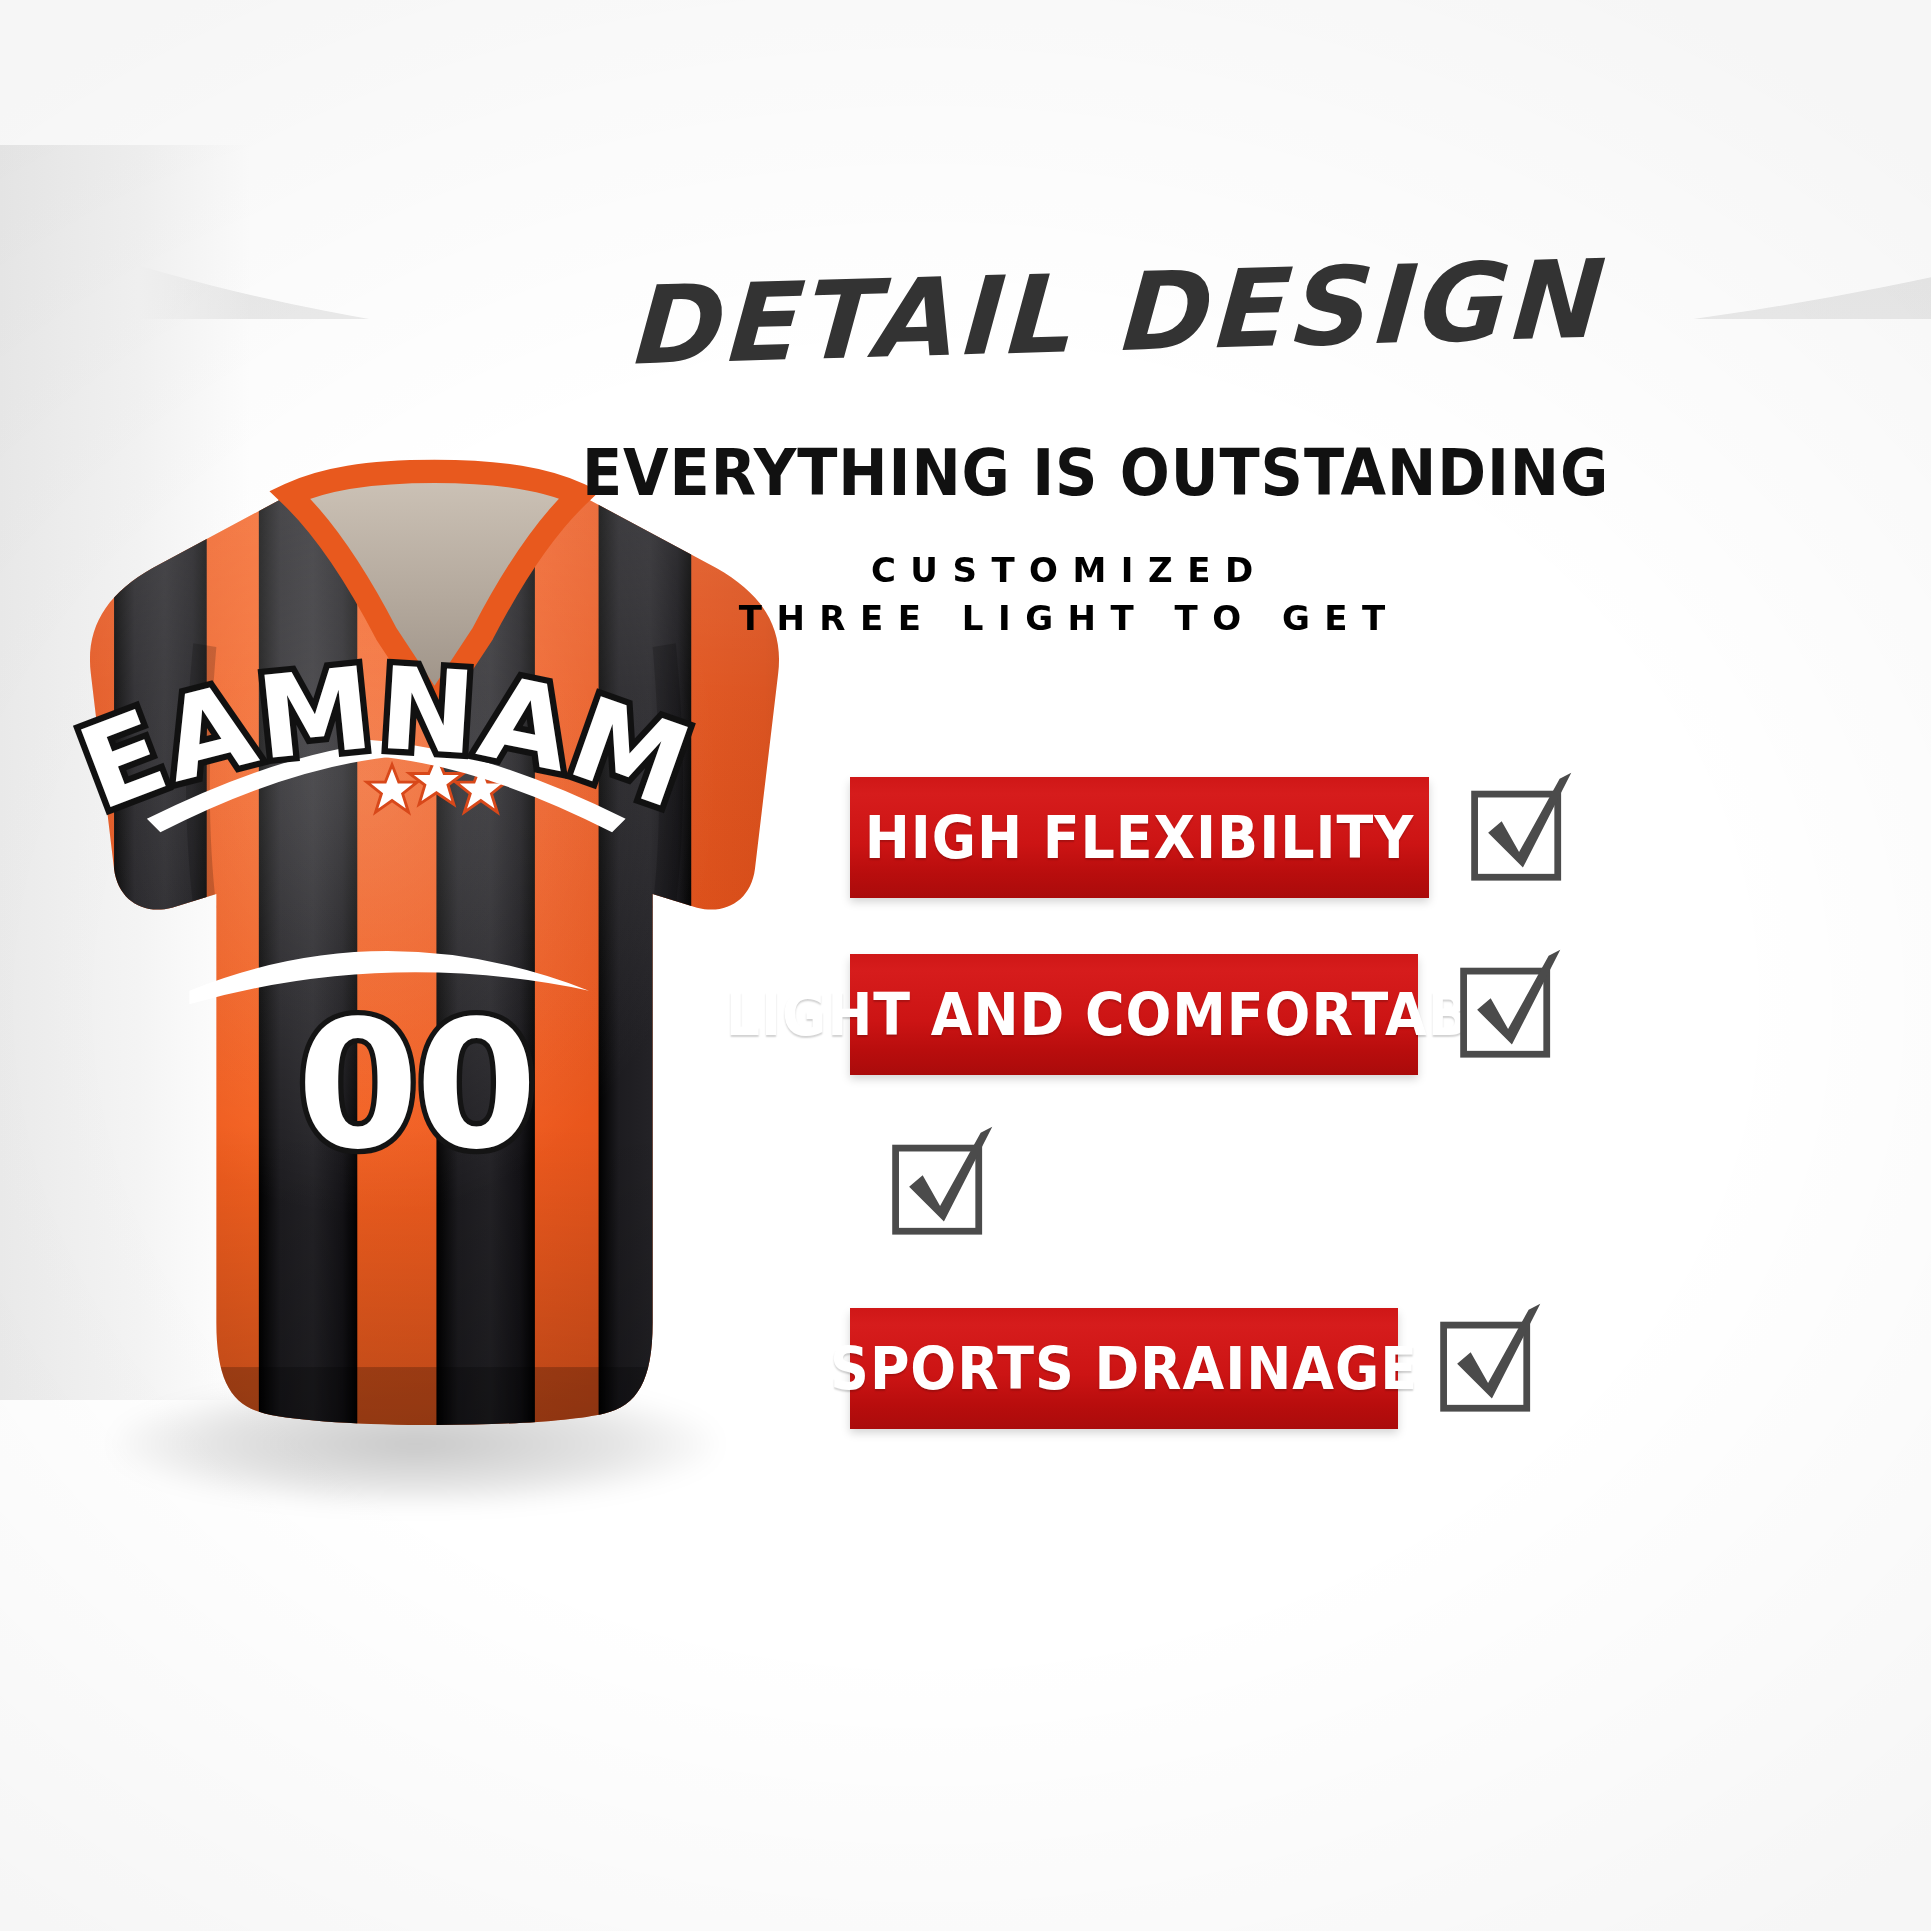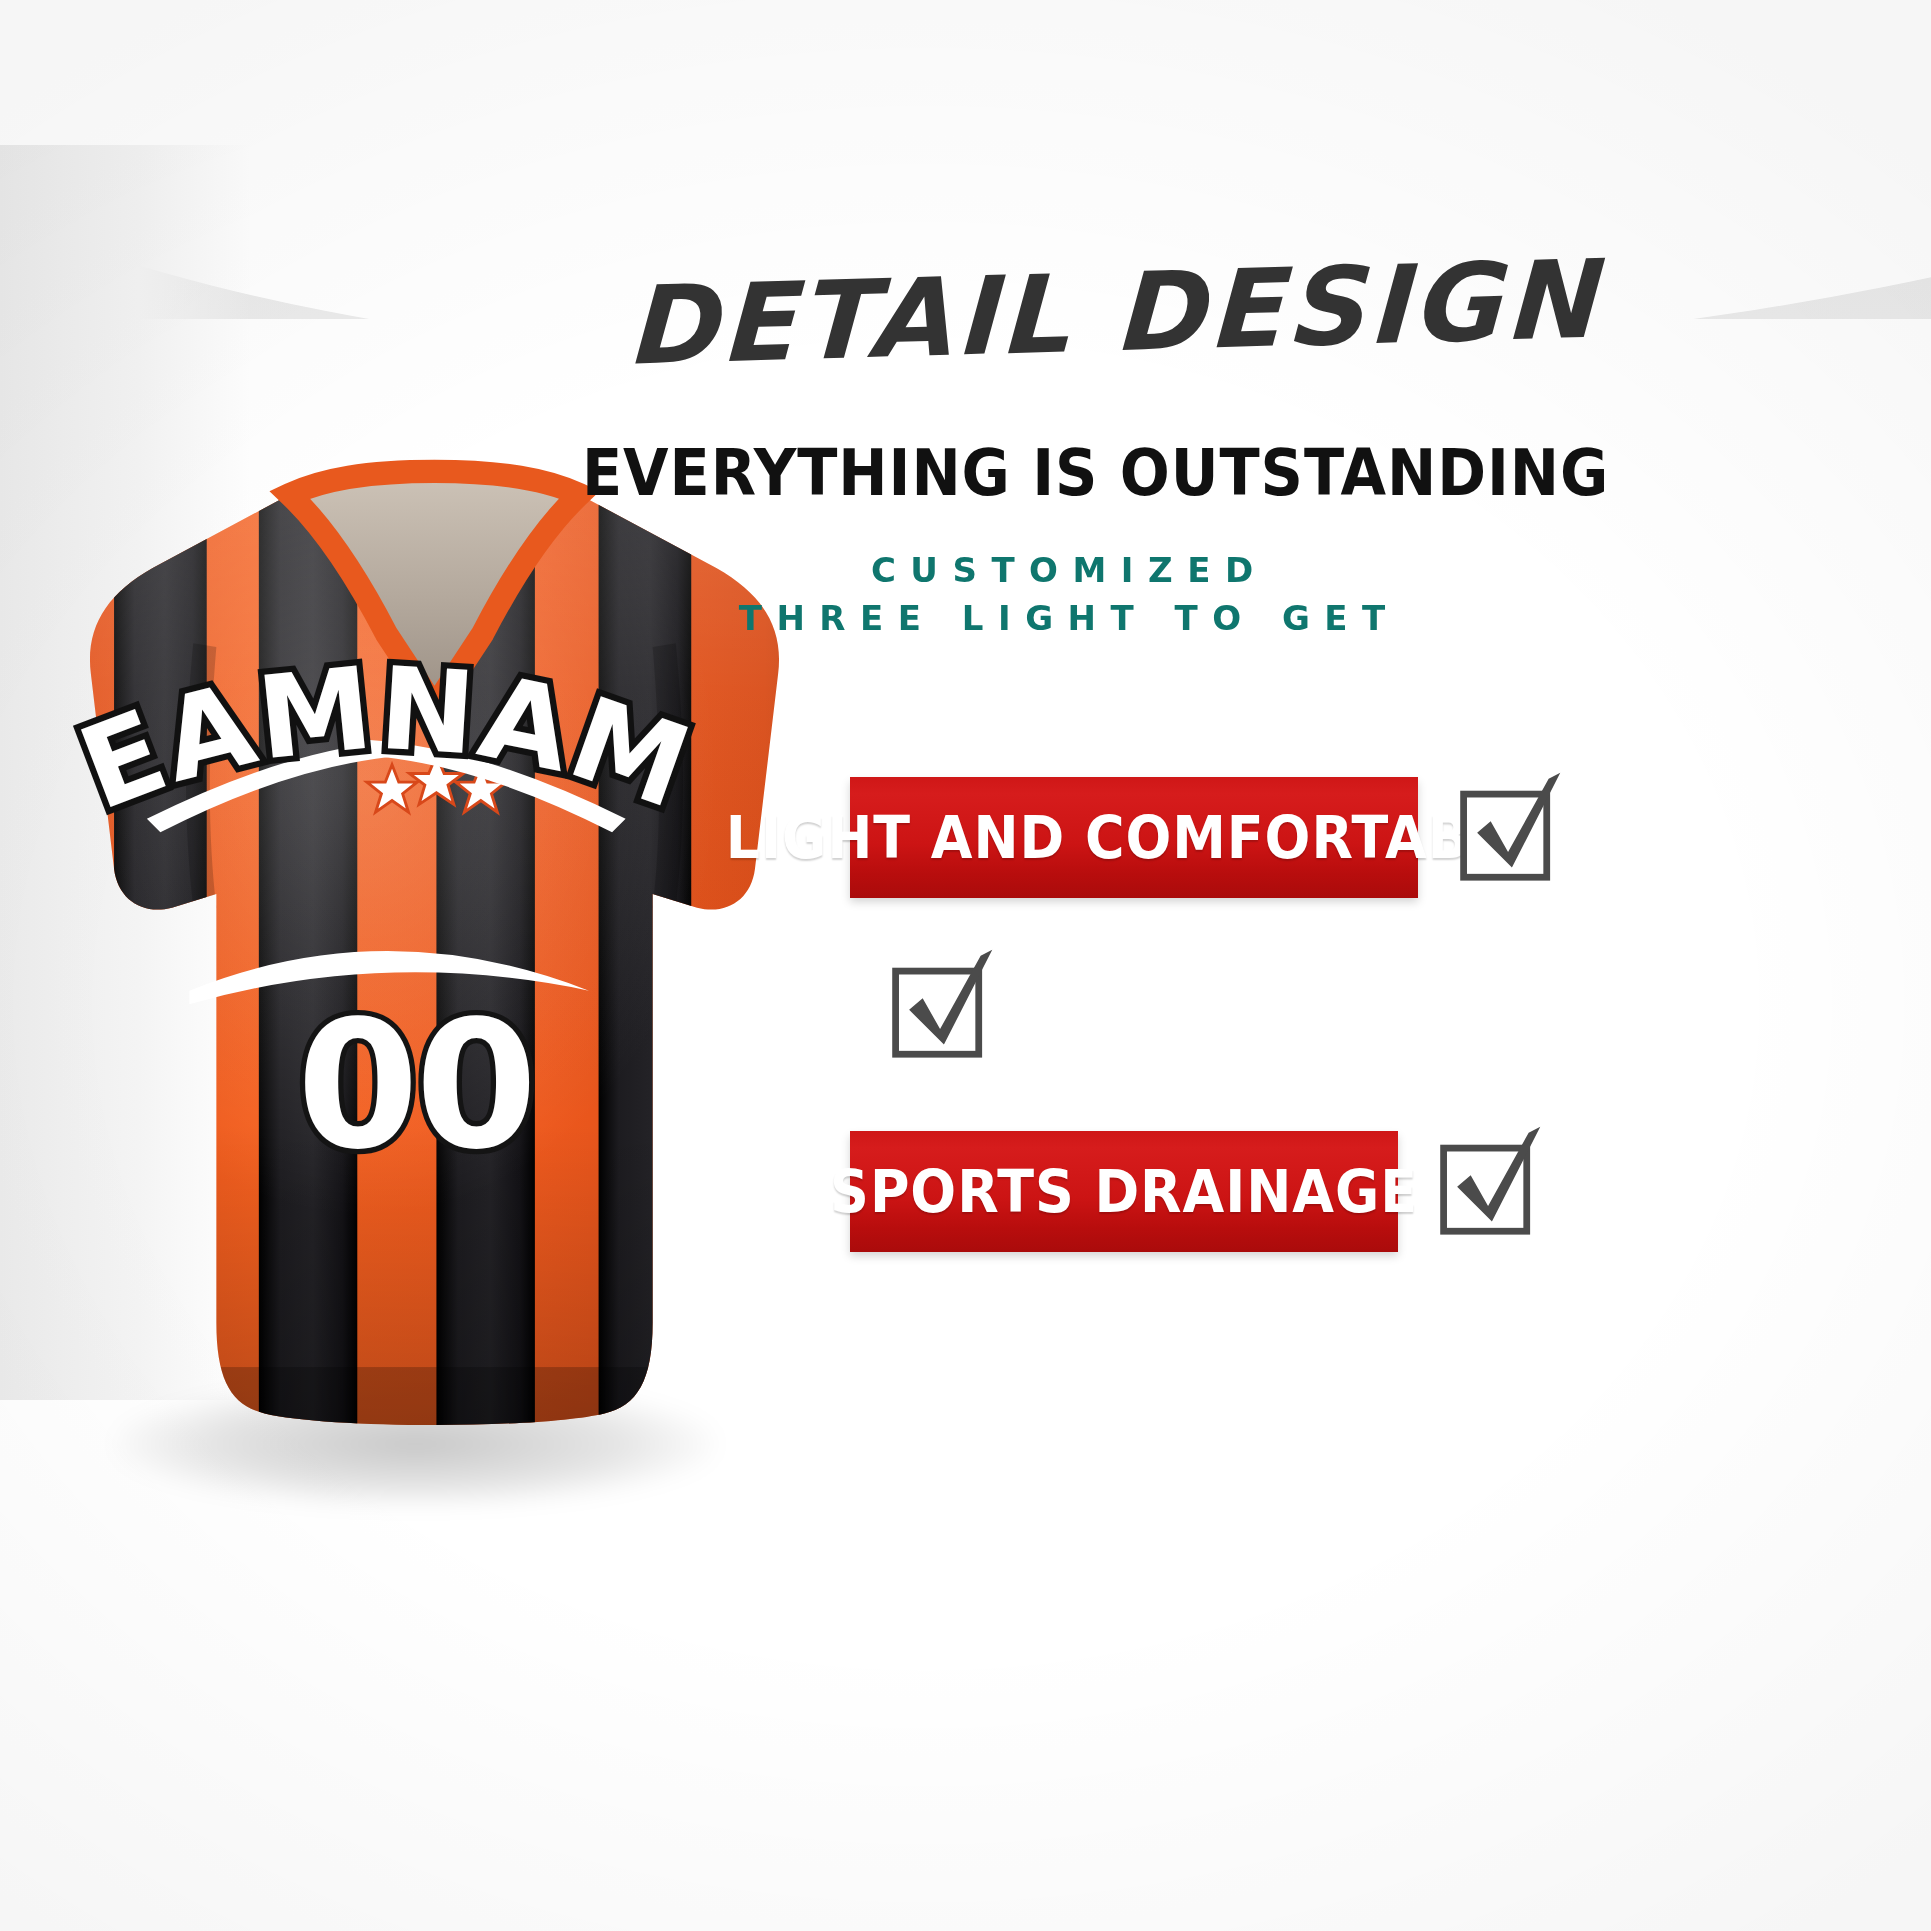--- a/index.html
+++ b/index.html
@@ -71,21 +71,21 @@
     font-weight:700;
     font-size:64px;letter-spacing:1px;
     color:#111111;
     white-space:nowrap;
     transform:scaleX(.92);
   }
 
   #tagline{
     position:absolute;left:676px;top:546px;width:772px;
     text-align:center;
-    color:#0f766e;
+    color:#000000;
     font-family:"DejaVu Sans",sans-serif;
     font-weight:700;
     font-size:34px;
     letter-spacing:14.5px;
     line-height:1.42;
   }
   #tagline div{text-indent:14.5px;}
 
   
   #features{position:absolute;left:850px;top:777px;width:1023px;}
@@ -248,20 +248,31 @@
 
   <div id="subheadline">EVERYTHING IS OUTSTANDING</div>
 
   <div id="tagline">
     <div>CUSTOMIZED</div>
     <div>THREE LIGHT TO GET</div>
   </div>
 
   <div id="features">
 
+    <div class="feature-row">
+      <div class="banner w1">
+        <span class="banner-text">HIGH FLEXIBILITY</span>
+      </div>
+      <span class="check">
+        <svg width="116" height="126" viewBox="0 0 120 130">
+          <rect x="12" y="32" width="86" height="86" fill="#ffffff" stroke="#4b4b4b" stroke-width="7"></rect>
+          <path d="M26,72 L40,60 L58,92 L100,16 L112,10 L62,108 Z" fill="#4b4b4b"></path>
+        </svg>
+      </span>
+    </div>
 
     <div class="feature-row">
       <div class="banner w2">
         <span class="banner-text">LIGHT AND COMFORTABLE</span>
       </div>
       <span class="check">
         <svg width="116" height="126" viewBox="0 0 120 130">
           <rect x="12" y="32" width="86" height="86" fill="#ffffff" stroke="#4b4b4b" stroke-width="7"></rect>
           <path d="M26,72 L40,60 L58,92 L100,16 L112,10 L62,108 Z" fill="#4b4b4b"></path>
         </svg>

